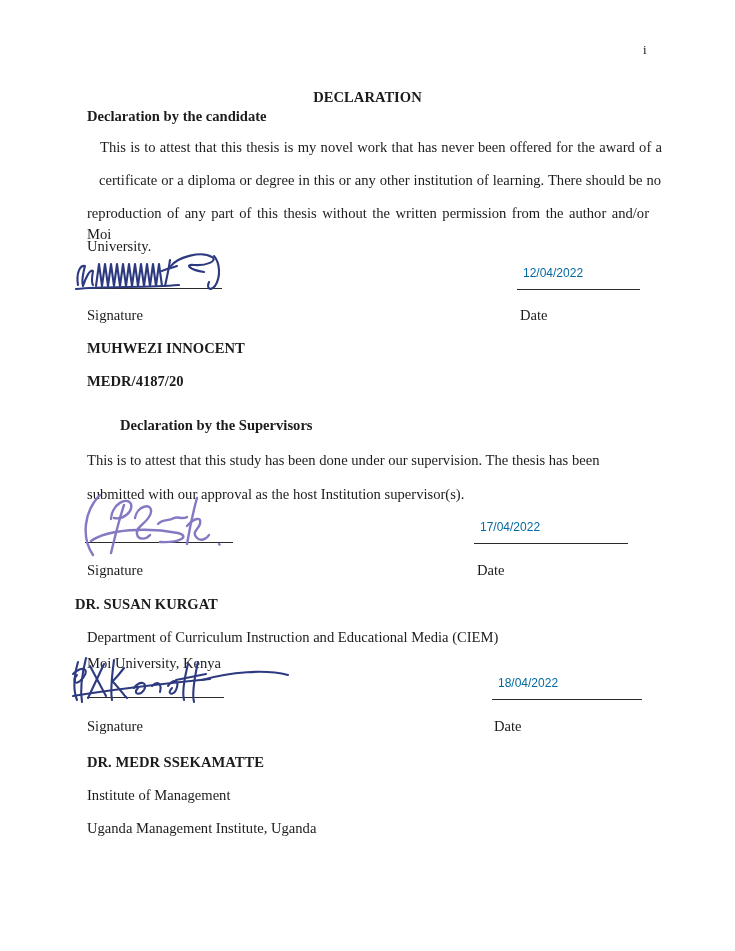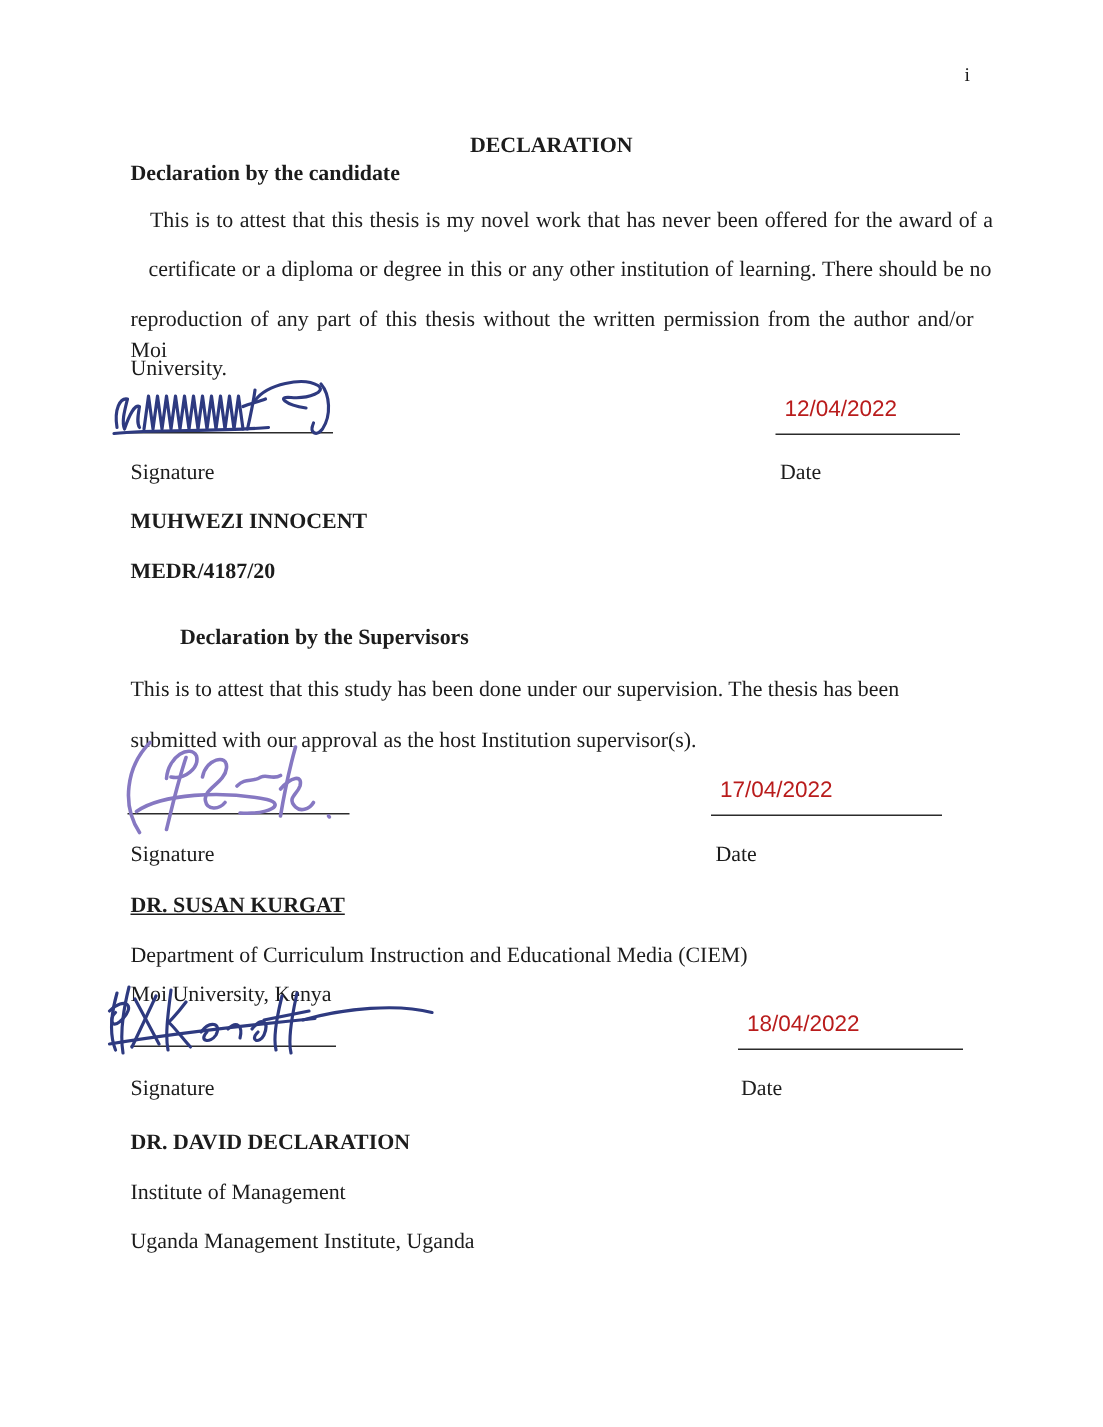--- a/index.html
+++ b/index.html
@@ -21,25 +21,25 @@
     white-space: normal;
     text-align: justify;
     text-align-last: justify;
   }
   .page-num { font-size: 13px; }
   .title-row { left: 0; top: 87; width: 735px; text-align: center; }
   .sig-line { height: 0; border-bottom: 1.4px solid #2b2b2b; }
   .date-box {
     border-bottom: 1.4px solid #2b2b2b;
     font-family: "Liberation Sans", sans-serif;
-    font-size: 15px;
+    font-size: 12px;
     padding-left: 6px;
     height: 28px;
     line-height: 22px;
-    color: #b91c1c;
+    color: #0369a1;
   }
   svg.sig { overflow: visible; }
   svg.sig path { fill: none; stroke-linecap: round; stroke-linejoin: round; }
 </style>
 </head>
 <body>
 
 <div class="page">
 
   <div class="abs t page-num" style="left:643px; top:39px;">i</div>
@@ -90,21 +90,21 @@
       <path d="M109,37 C116,29 124,27 122,35 C120,41 113,43 119,49 C122,52 128,51 131,46"></path>
       <path d="M13,52 C30,40 70,38 100,44 C112,47 103,54 82,53"></path>
       <path d="M141,55 L141.6,55.6"></path>
     </g>
   </svg>
   <div class="abs date-box" style="left:474px; top:516px; width:154px;">17/04/2022</div>
 
   <div class="abs t" style="left:87px; top:560px;">Signature</div>
   <div class="abs t" style="left:477px; top:560px;">Date</div>
 
-  <div class="abs t b" style="left:87px; top:594px;text-decoration:underline;">DR. SUSAN KURGAT</div>
+  <div class="abs t b" style="left:75px; top:594px;">DR. SUSAN KURGAT</div>
   <div class="abs t" style="left:87px; top:627px;">Department of Curriculum Instruction and Educational Media (CIEM)</div>
   <div class="abs t" style="left:87px; top:653px;">Moi University, Kenya</div>
 
   <div class="abs sig-line" style="left:87px; top:697px; width:137px;"></div>
   <svg class="abs sig" style="left:70px; top:648px;" width="225" height="58" viewBox="0 0 225 58">
     <g stroke-width="2.1" stroke="#2e3a80">
       <path d="M8,14 C4,28 3,42 7,52"></path>
       <path d="M16,10 C12,26 10,42 12,54"></path>
       <path d="M3,26 C13,16 22,22 10,33 C4,38 3,31 7,27"></path>
       <path d="M20,18 L36,48"></path>
@@ -120,17 +120,17 @@
       <path d="M106,32 L136,26"></path>
       <path d="M132,32 C160,24 195,21 218,27"></path>
       <path d="M3,48 C40,42 90,36 140,31"></path>
     </g>
   </svg>
   <div class="abs date-box" style="left:492px; top:672px; width:150px;">18/04/2022</div>
 
   <div class="abs t" style="left:87px; top:716px;">Signature</div>
   <div class="abs t" style="left:494px; top:716px;">Date</div>
 
-  <div class="abs t b" style="left:87px; top:752px;">DR. DAVID DECLARATION</div>
+  <div class="abs t b" style="left:87px; top:752px;">DR. MEDR SSEKAMATTE</div>
   <div class="abs t" style="left:87px; top:785px;">Institute of Management</div>
   <div class="abs t" style="left:87px; top:818px;">Uganda Management Institute, Uganda</div>
 
 </div>
 
 </body></html>

